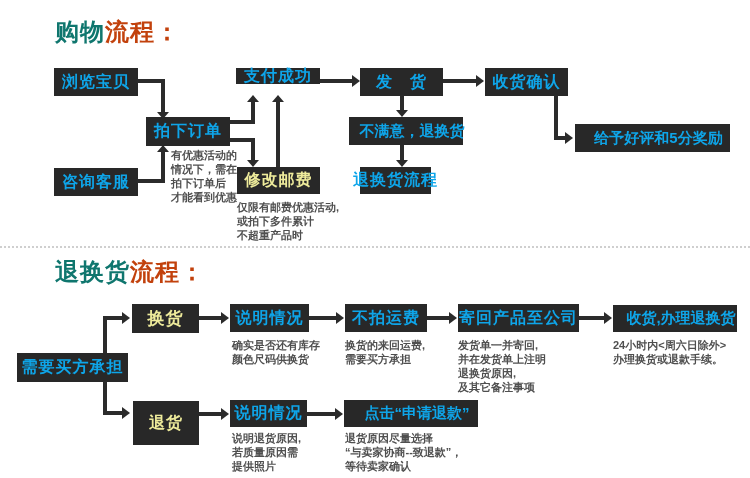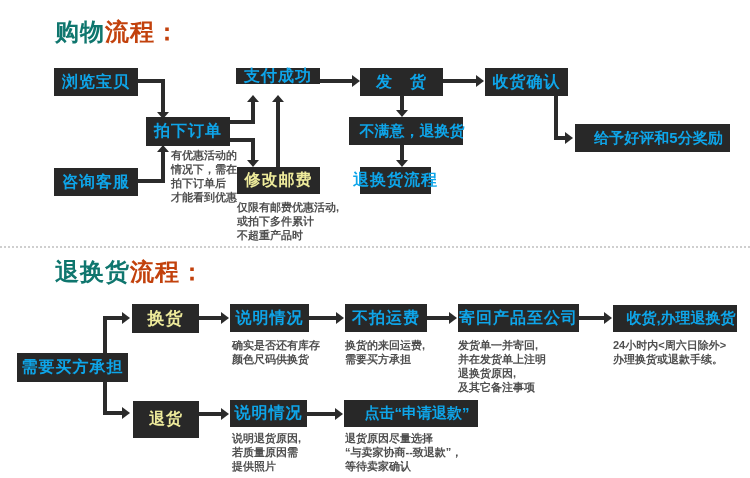--- a/index.html
+++ b/index.html
@@ -137,21 +137,21 @@
   </div>
 
   <div class="box" style="left:17px;top:353px;width:111px;height:29px;">需要买方承担</div>
 
   <div class="box accent" style="left:132px;top:304px;width:67px;height:29px;font-size:17px;">换货</div>
   <div class="box" style="left:230px;top:304px;width:79px;height:28px;">说明情况</div>
   <div class="box" style="left:345px;top:304px;width:82px;height:28px;">不拍运费</div>
   <div class="box" style="left:458px;top:304px;width:121px;height:28px;">寄回产品至公司</div>
   <div class="box small" style="left:613px;top:305px;width:112px;height:27px;">收货,办理退换货</div>
 
-  <div class="box accent" style="left:133px;top:401px;width:66px;height:37px;">退货</div>
+  <div class="box accent" style="left:133px;top:401px;width:66px;height:44px;">退货</div>
   <div class="box" style="left:230px;top:400px;width:77px;height:27px;">说明情况</div>
   <div class="box small" style="left:344px;top:400px;width:122px;height:27px;">点击“申请退款”</div>
 
   <div class="note" style="left:232px;top:338px;width:110px;">确实是否还有库存
 颜色尺码供换货</div>
   <div class="note" style="left:345px;top:338px;width:110px;">换货的来回运费,
 需要买方承担</div>
   <div class="note" style="left:458px;top:338px;width:120px;">发货单一并寄回,
 并在发货单上注明
 退换货原因,

